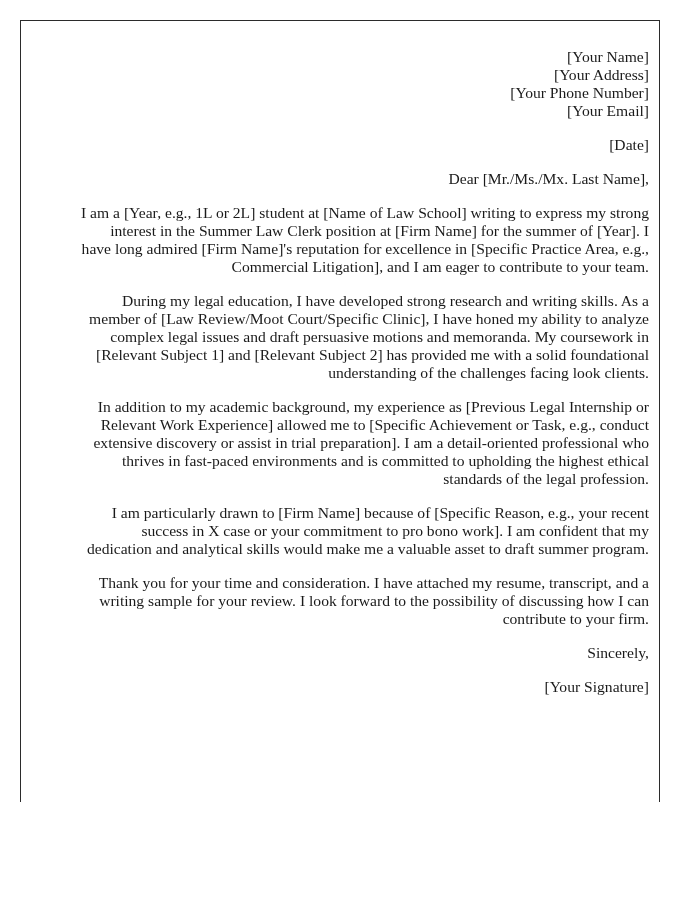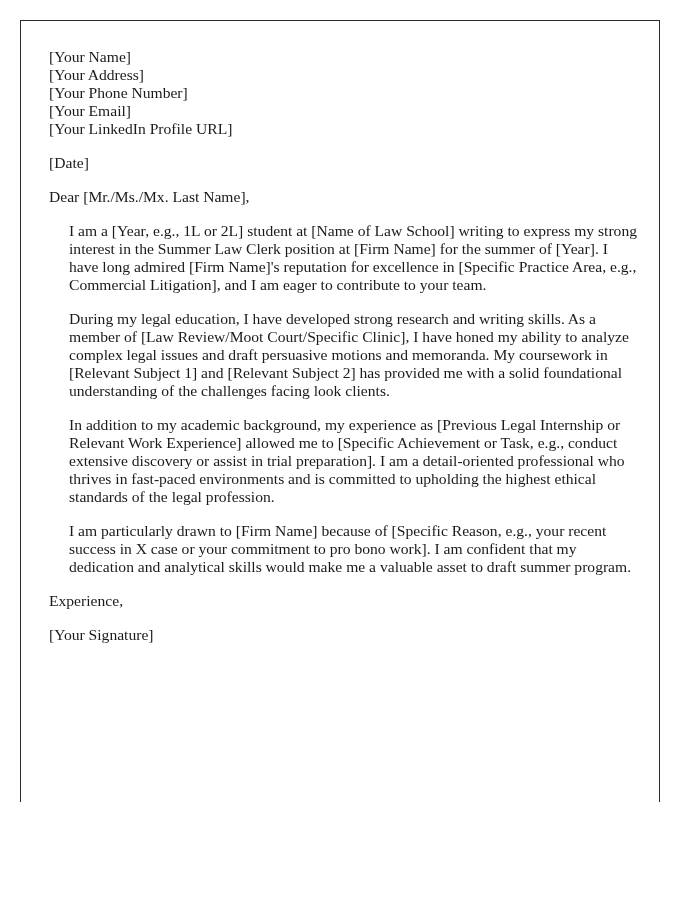--- a/index.html
+++ b/index.html
@@ -33,20 +33,21 @@
       left: 49px;
       top: 48px;
       width: 600px;
     }
     .block {
       margin: 0 0 16px 0;
     }
     .line {
       display: block;
       white-space: nowrap;
+      text-align: right;
     }
     p.para {
       margin: 0 0 16px 0;
     }
     p.para .line {
       white-space: nowrap;
       margin-left: 20px;
     }
   </style>
 </head>
@@ -54,21 +55,20 @@
 
 <div class="page-frame"></div>
 
 <div class="letter">
 
   <div class="block">
     <span class="line">[Your Name]</span>
     <span class="line">[Your Address]</span>
     <span class="line">[Your Phone Number]</span>
     <span class="line">[Your Email]</span>
-    <span class="line">[Your LinkedIn Profile URL]</span>
   </div>
 
   <div class="block">
     <span class="line">[Date]</span>
   </div>
 
 
   <div class="block">
     <span class="line">Dear [Mr./Ms./Mx. Last Name],</span>
   </div>
@@ -95,22 +95,27 @@
     <span class="line">thrives in fast-paced environments and is committed to upholding the highest ethical</span>
     <span class="line">standards of the legal profession.</span>
   </p>
 
   <p class="para">
     <span class="line">I am particularly drawn to [Firm Name] because of [Specific Reason, e.g., your recent</span>
     <span class="line">success in X case or your commitment to pro bono work]. I am confident that my</span>
     <span class="line">dedication and analytical skills would make me a valuable asset to draft summer program.</span>
   </p>
 
+  <p class="para">
+    <span class="line">Thank you for your time and consideration. I have attached my resume, transcript, and a</span>
+    <span class="line">writing sample for your review. I look forward to the possibility of discussing how I can</span>
+    <span class="line">contribute to your firm.</span>
+  </p>
 
   <div class="block">
-    <span class="line">Experience,</span>
+    <span class="line">Sincerely,</span>
   </div>
 
   <div class="block">
     <span class="line">[Your Signature]</span>
   </div>
 
 </div>
 
 </body></html>

